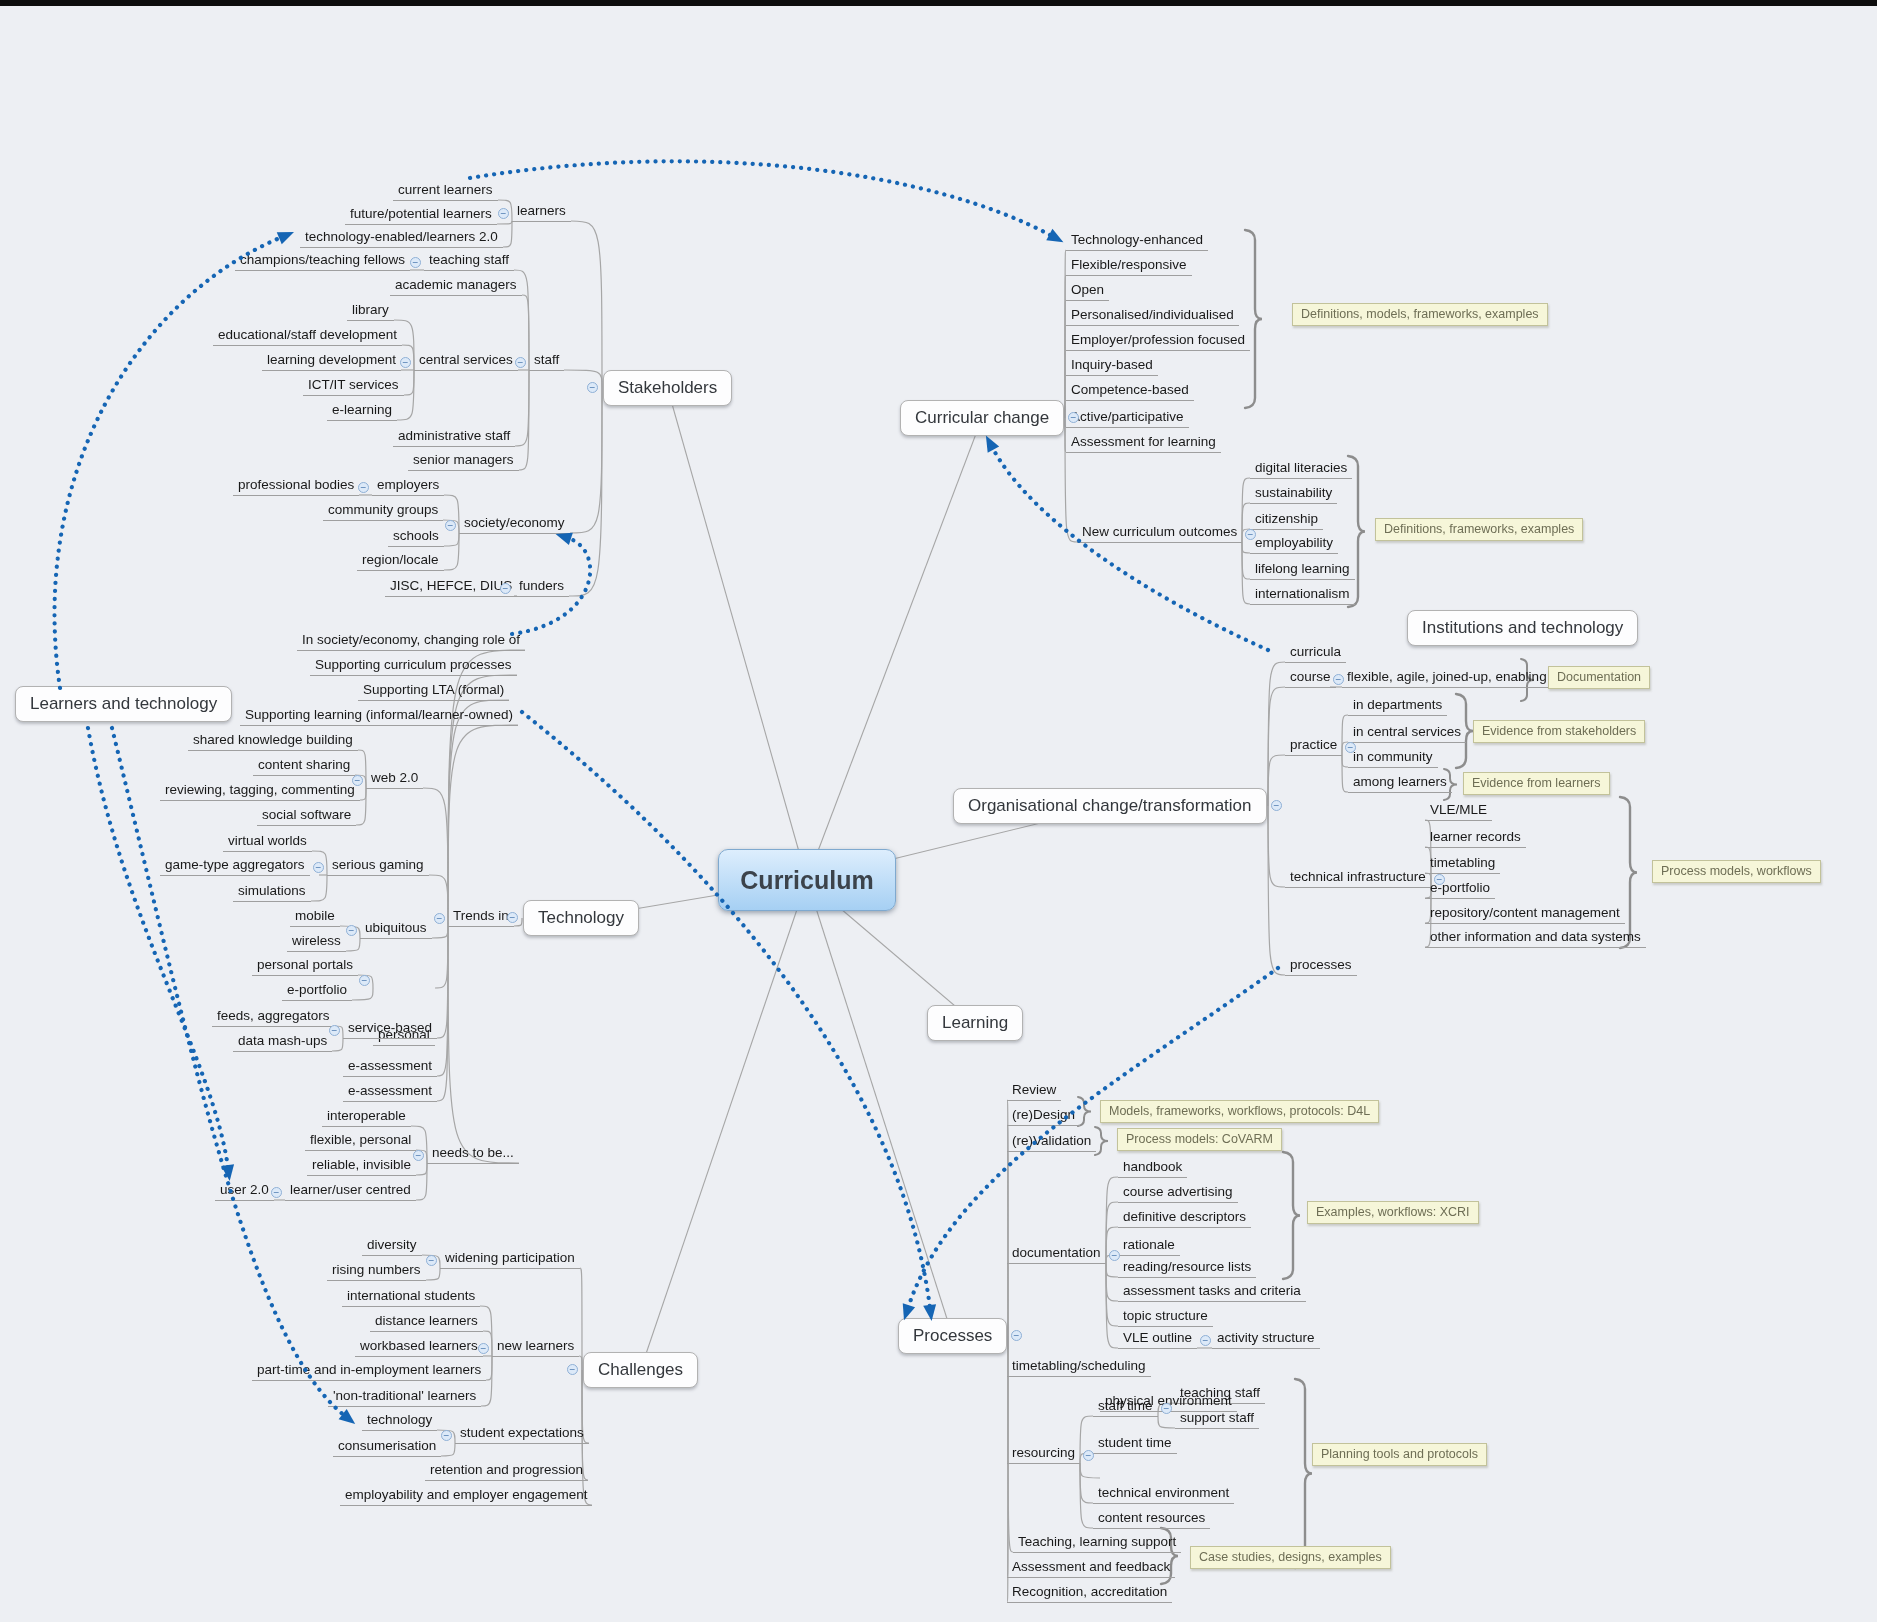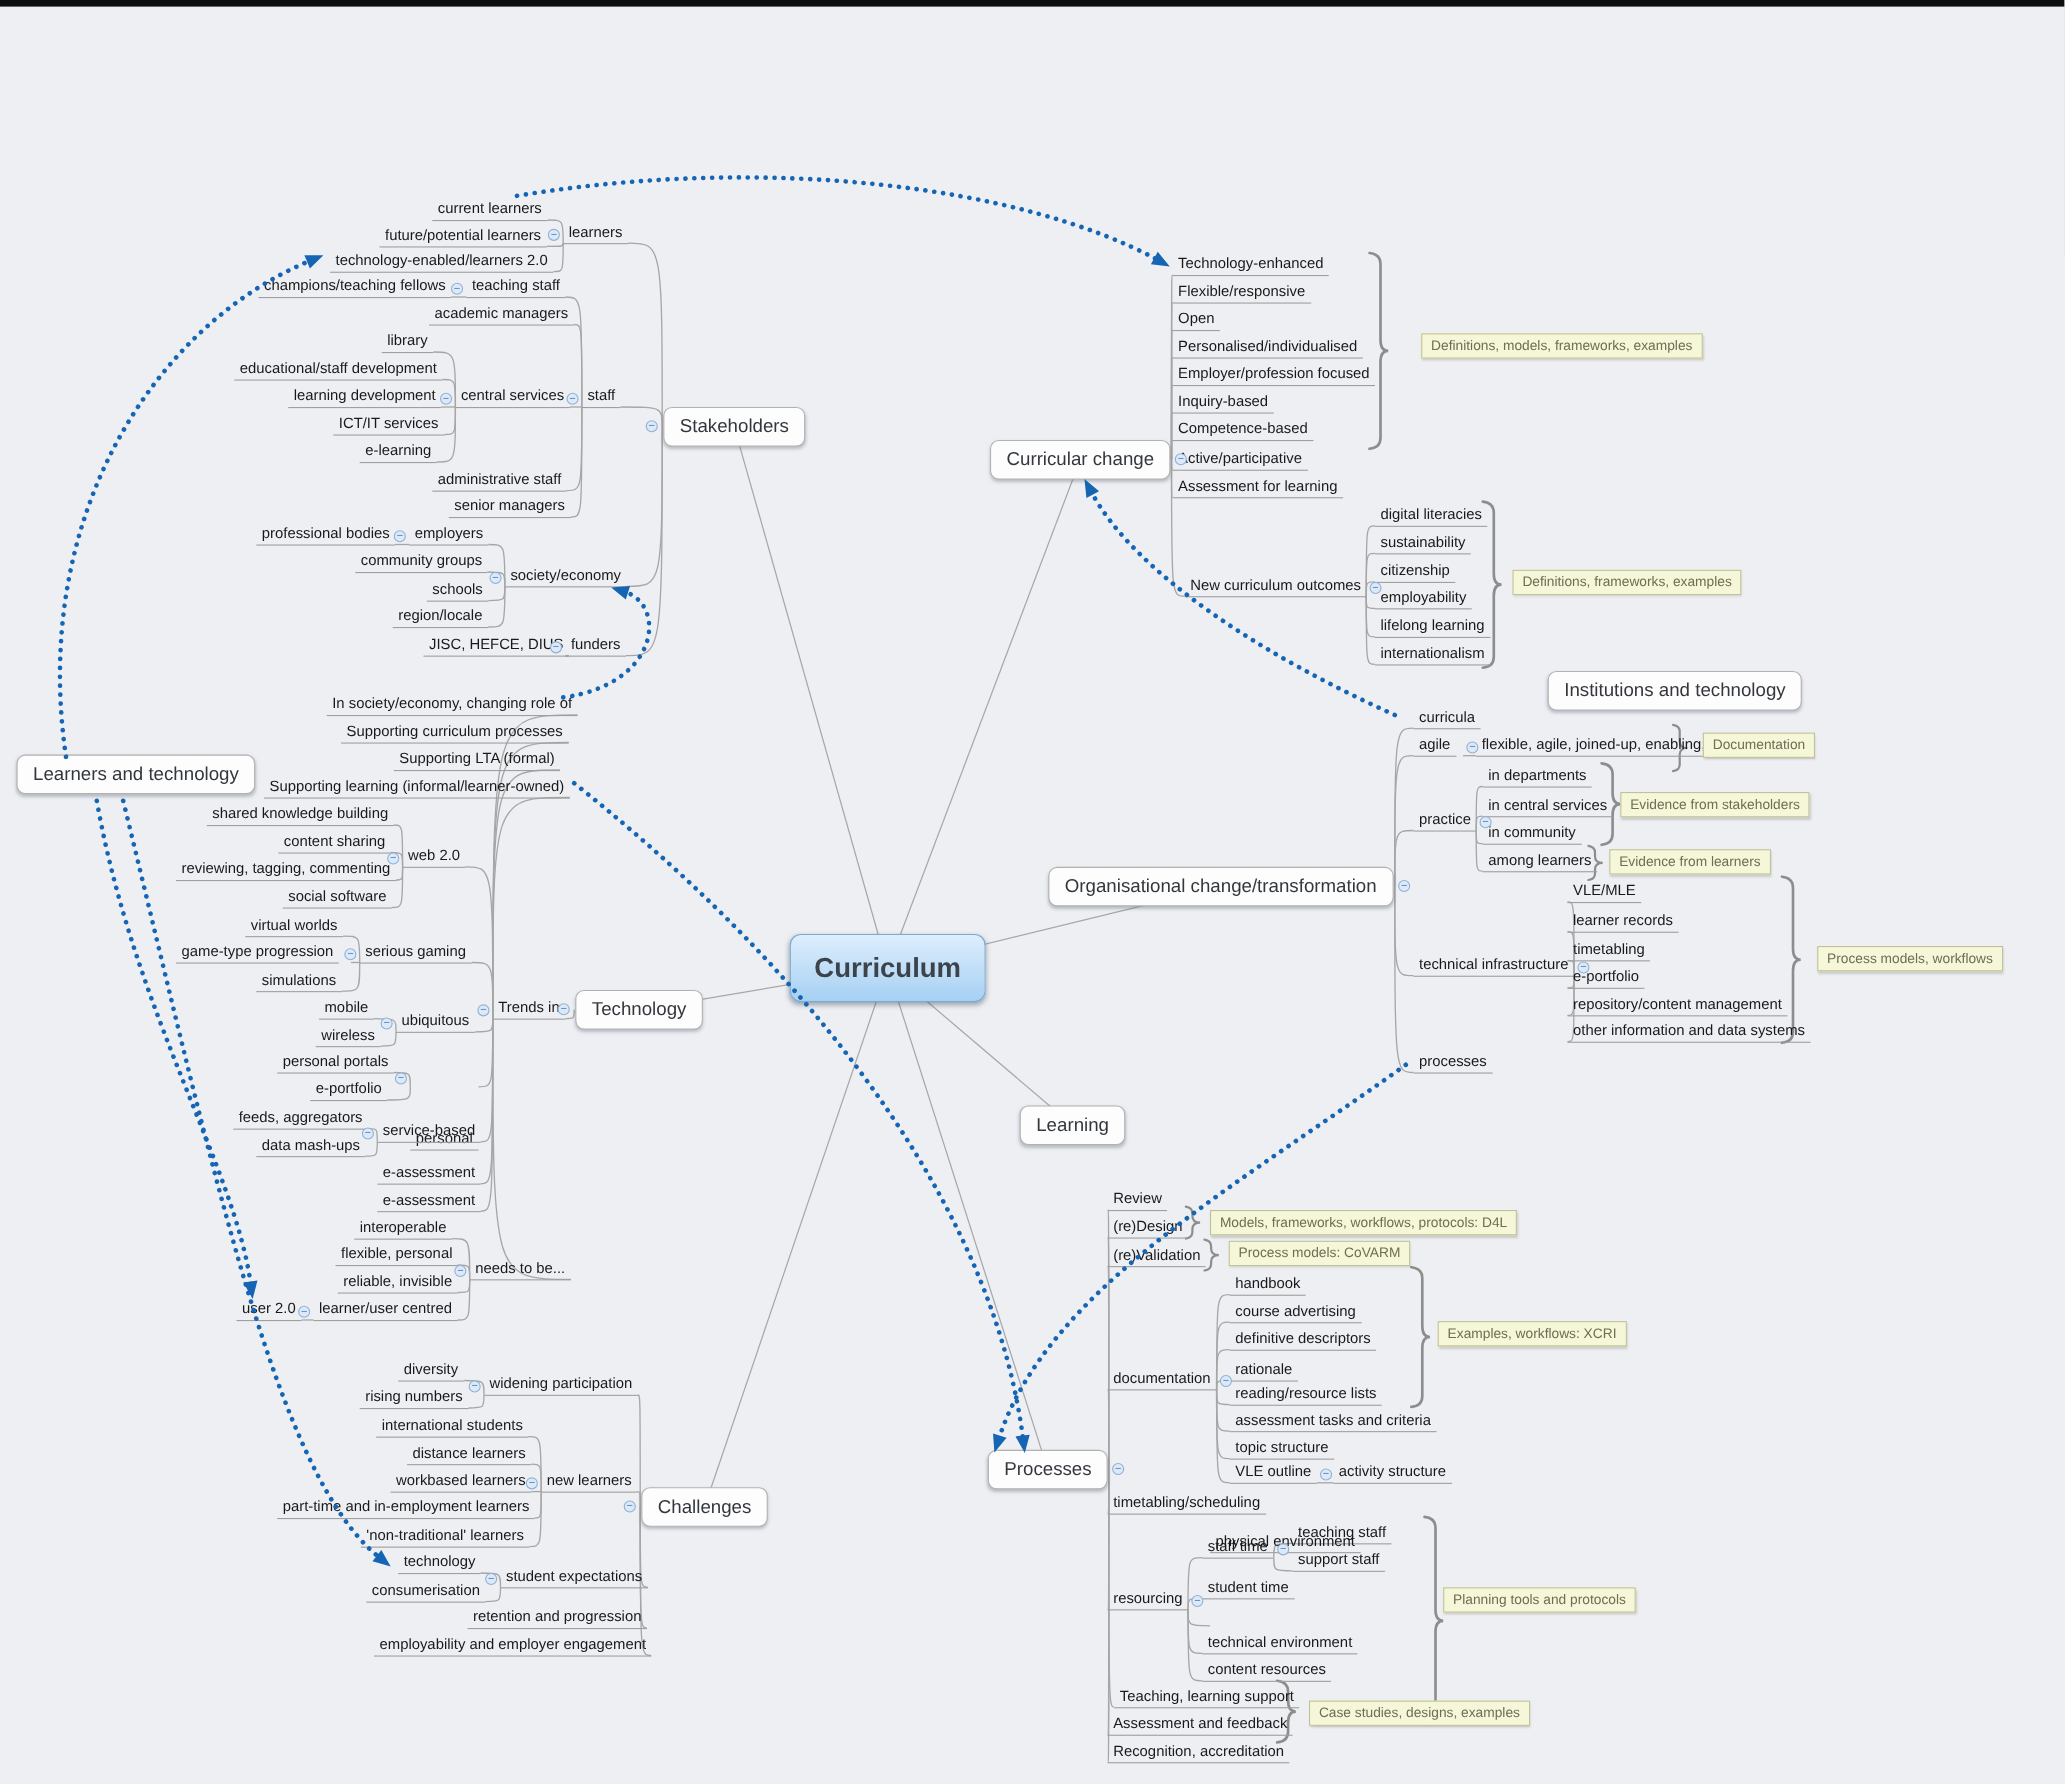--- a/index.html
+++ b/index.html
@@ -213,21 +213,21 @@
       <div class="leaf" style="left: 297px; top: 631px;">In society/economy, changing role of</div>
       <div class="leaf" style="left: 310px; top: 656px;">Supporting curriculum processes</div>
       <div class="leaf" style="left: 358px; top: 681px;">Supporting LTA (formal)</div>
       <div class="leaf" style="left: 240px; top: 706px;">Supporting learning (informal/learner-owned)</div>
       <div class="leaf" style="left: 188px; top: 731px;">shared knowledge building</div>
       <div class="leaf" style="left: 253px; top: 756px;">content sharing</div>
       <div class="leaf" style="left: 366px; top: 769px;">web 2.0</div>
       <div class="leaf" style="left: 160px; top: 781px;">reviewing, tagging, commenting</div>
       <div class="leaf" style="left: 257px; top: 806px;">social software</div>
       <div class="leaf" style="left: 223px; top: 832px;">virtual worlds</div>
-      <div class="leaf" style="left: 160px; top: 856px;">game-type progression</div>
+      <div class="leaf" style="left: 160px; top: 856px;">game-type aggregators</div>
       <div class="leaf" style="left: 327px; top: 856px;">serious gaming</div>
       <div class="leaf" style="left: 233px; top: 882px;">simulations</div>
       <div class="leaf" style="left: 290px; top: 907px;">mobile</div>
       <div class="leaf" style="left: 360px; top: 919px;">ubiquitous</div>
       <div class="leaf" style="left: 287px; top: 932px;">wireless</div>
       <div class="leaf" style="left: 448px; top: 907px;">Trends in</div>
       <div class="leaf" style="left: 252px; top: 956px;">personal portals</div>
       <div class="leaf" style="left: 373px; top: 1026px;">personal</div>
       <div class="leaf" style="left: 282px; top: 981px;">e-portfolio</div>
       <div class="leaf" style="left: 212px; top: 1007px;">feeds, aggregators</div>
@@ -265,21 +265,21 @@
       <div class="leaf" style="left: 1066px; top: 408px;">Active/participative</div>
       <div class="leaf" style="left: 1066px; top: 433px;">Assessment for learning</div>
       <div class="leaf" style="left: 1077px; top: 523px;">New curriculum outcomes</div>
       <div class="leaf" style="left: 1250px; top: 459px;">digital literacies</div>
       <div class="leaf" style="left: 1250px; top: 484px;">sustainability</div>
       <div class="leaf" style="left: 1250px; top: 510px;">citizenship</div>
       <div class="leaf" style="left: 1250px; top: 534px;">employability</div>
       <div class="leaf" style="left: 1250px; top: 560px;">lifelong learning</div>
       <div class="leaf" style="left: 1250px; top: 585px;">internationalism</div>
       <div class="leaf" style="left: 1285px; top: 643px;">curricula</div>
-      <div class="leaf" style="left: 1285px; top: 668px;">agile</div>
+      <div class="leaf" style="left: 1285px; top: 668px;">course</div>
       <div class="leaf" style="left: 1342px; top: 668px;">flexible, agile, joined-up, enabling,</div>
       <div class="leaf" style="left: 1348px; top: 696px;">in departments</div>
       <div class="leaf" style="left: 1348px; top: 723px;">in central services</div>
       <div class="leaf" style="left: 1285px; top: 736px;">practice</div>
       <div class="leaf" style="left: 1348px; top: 748px;">in community</div>
       <div class="leaf" style="left: 1348px; top: 773px;">among learners</div>
       <div class="leaf" style="left: 1425px; top: 801px;">VLE/MLE</div>
       <div class="leaf" style="left: 1425px; top: 828px;">learner records</div>
       <div class="leaf" style="left: 1425px; top: 854px;">timetabling</div>
       <div class="leaf" style="left: 1285px; top: 868px;">technical infrastructure</div>

